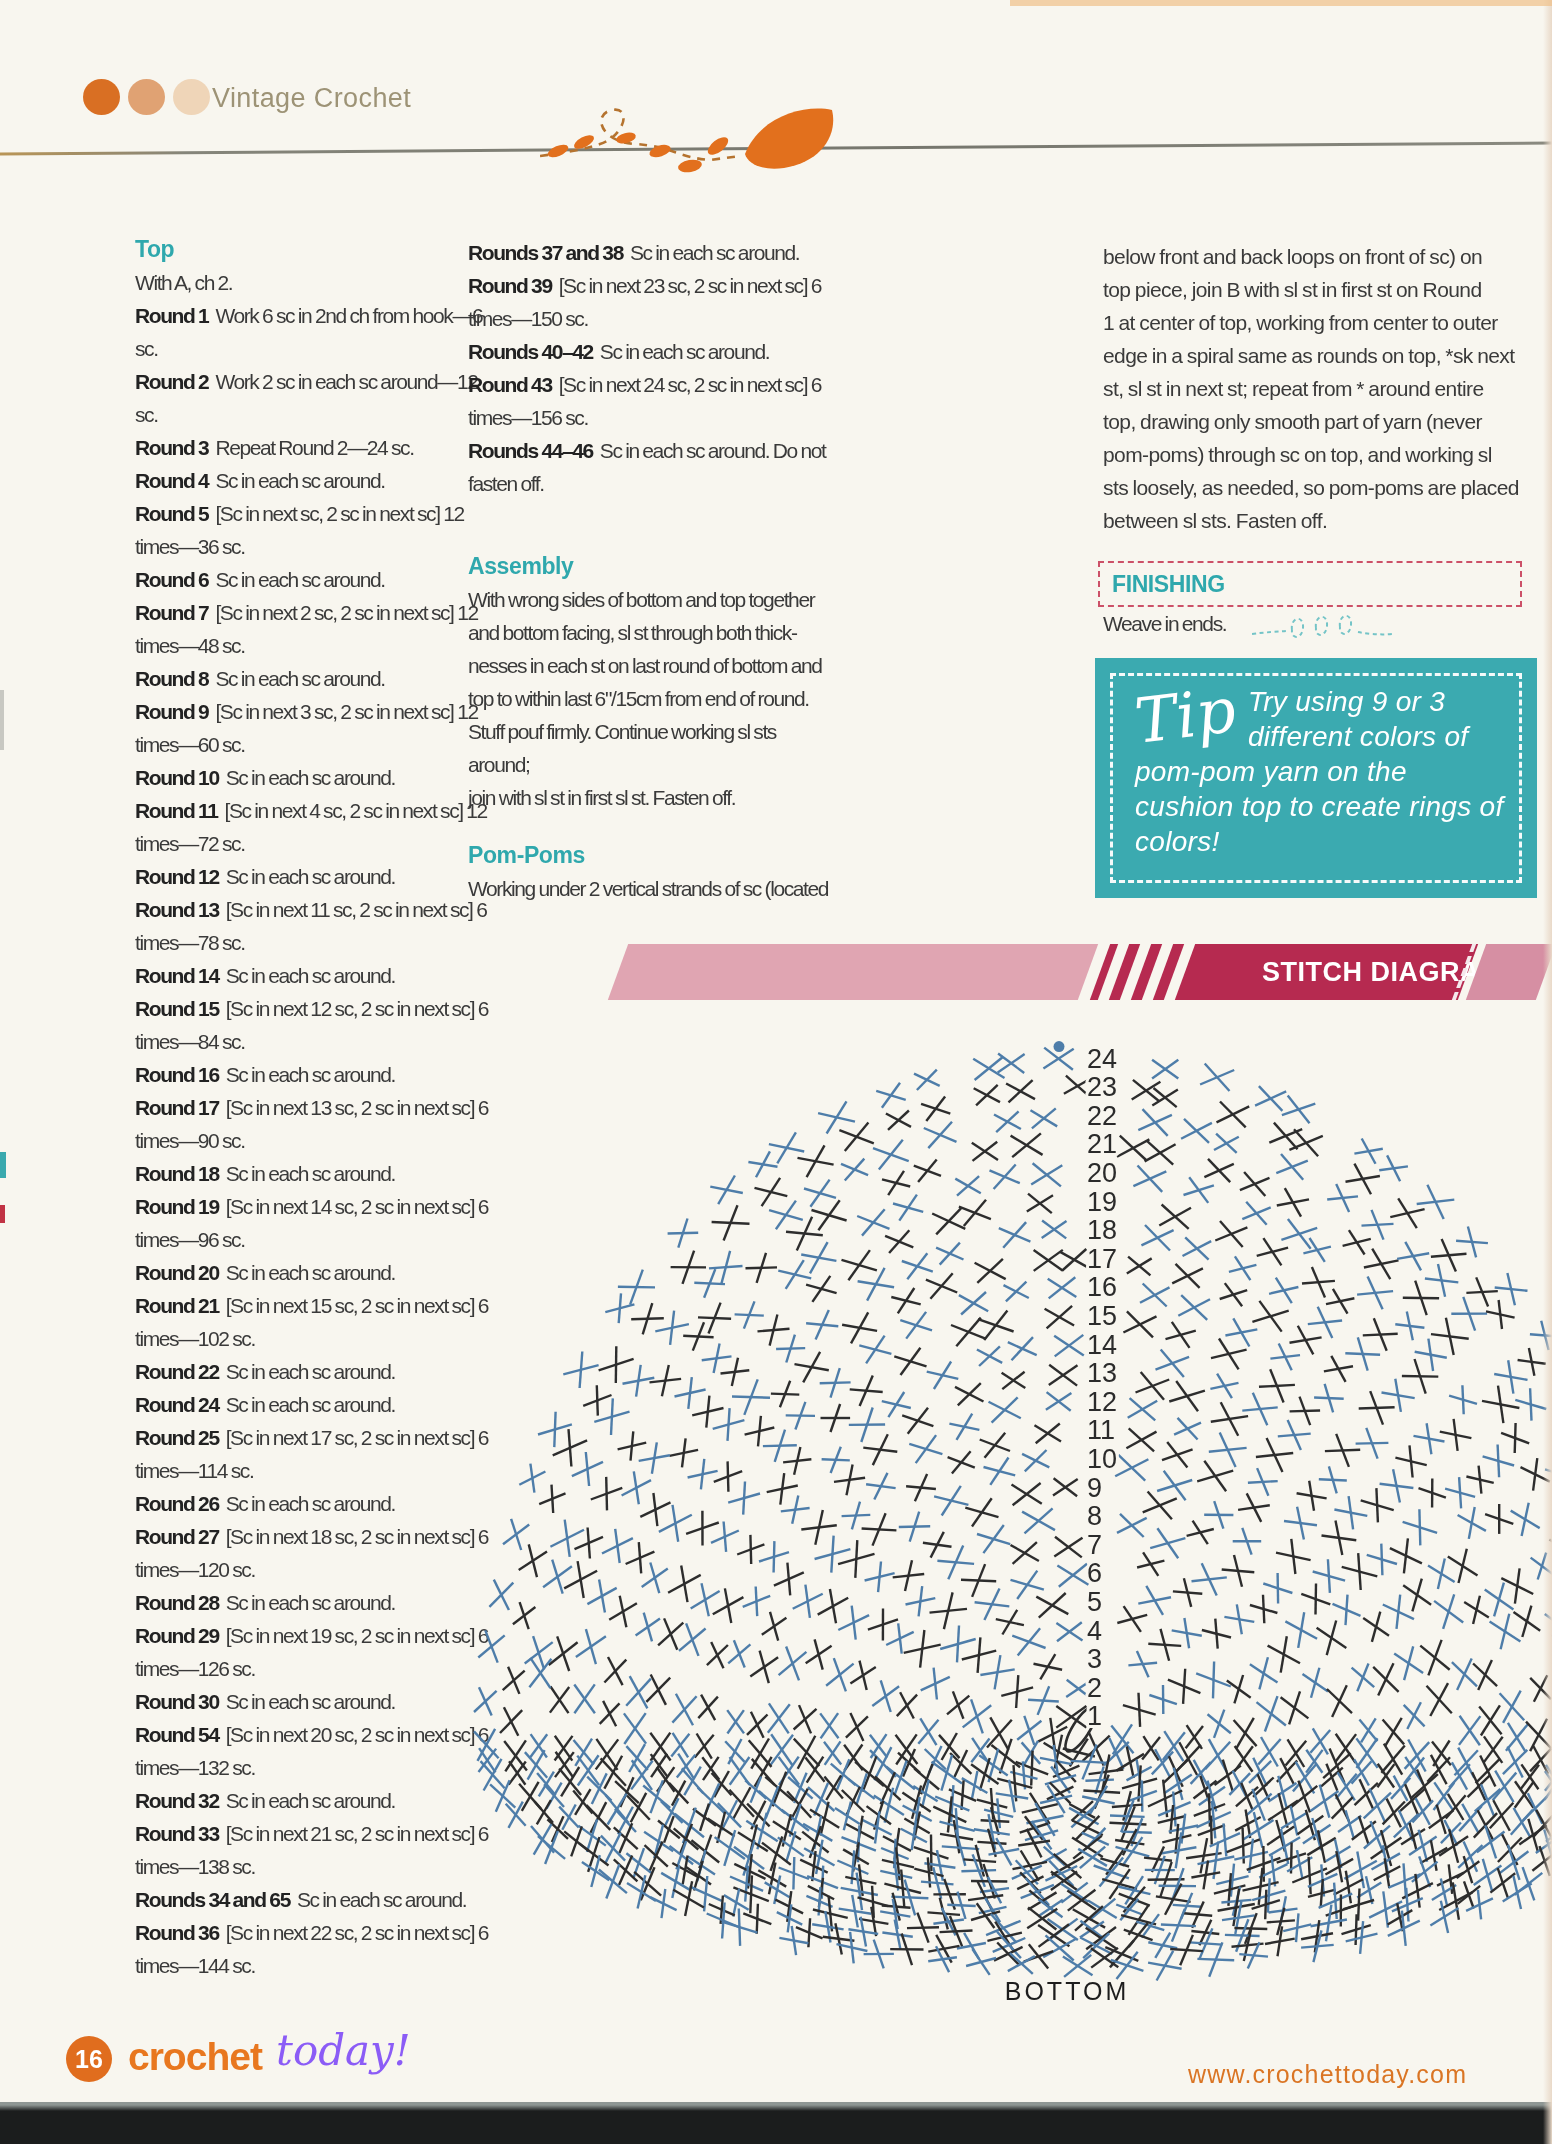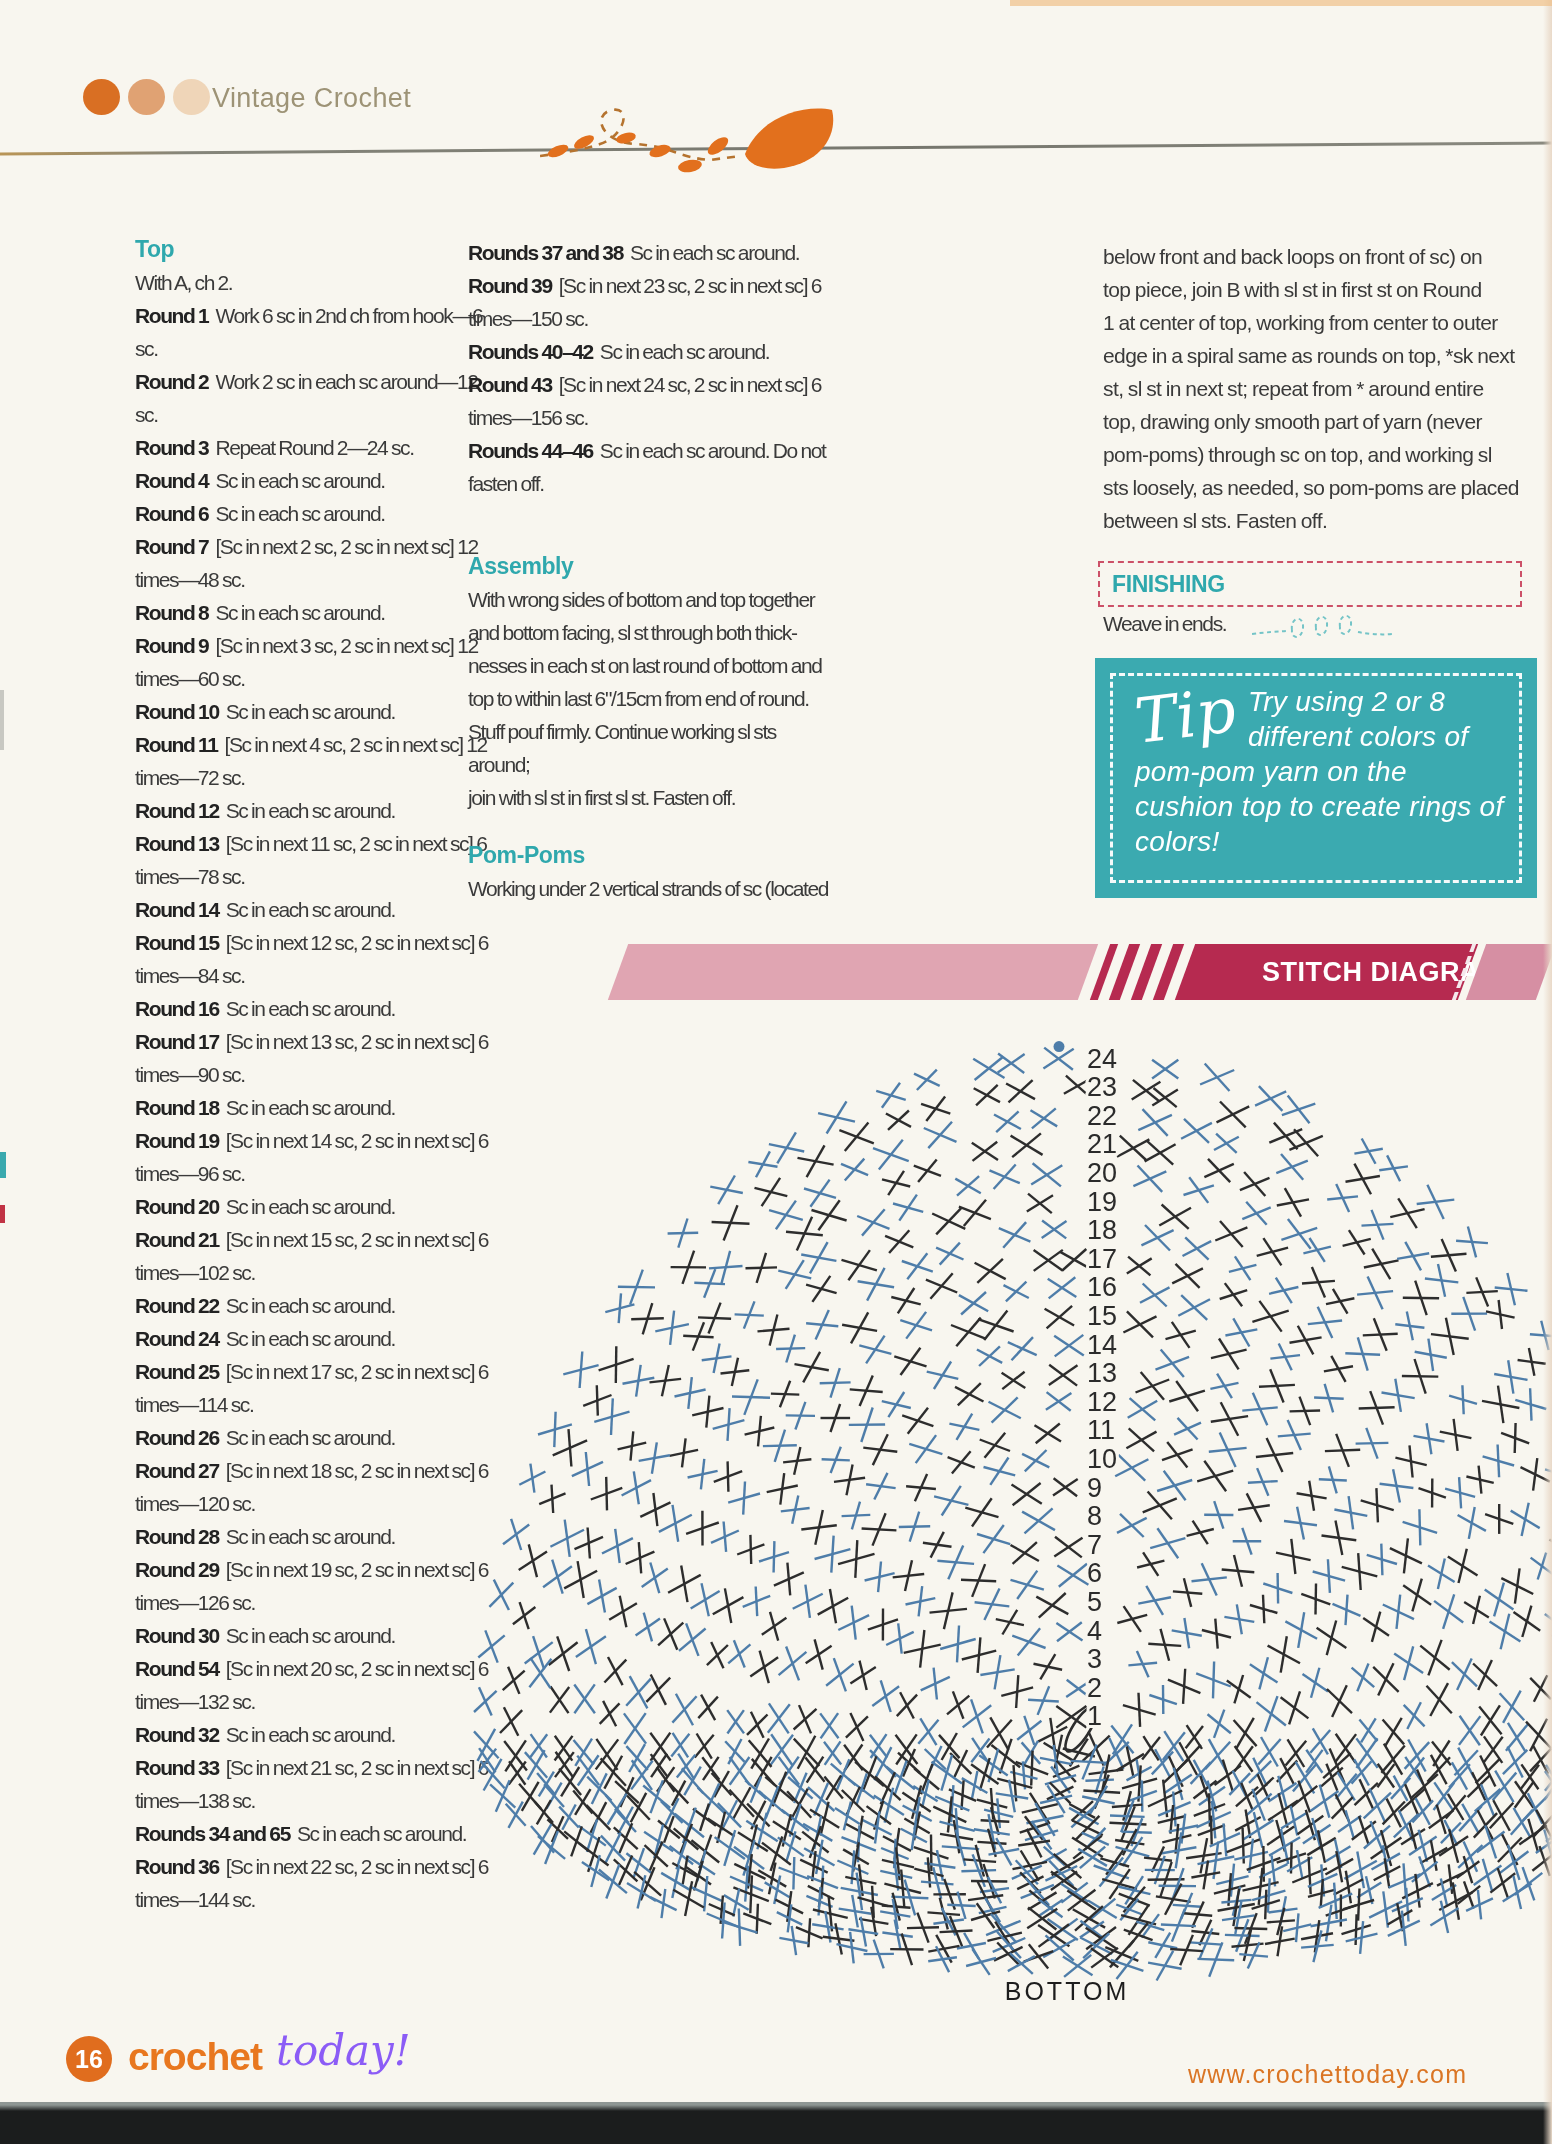--- a/index.html
+++ b/index.html
@@ -99,20 +99,22 @@
 
   <div class="abs col" id="col1">
     <h3 class="sec">Top</h3>
     <p>With A, ch 2.</p>
     <div>
 
     <p class="round"><b class="rlabel">Round 1</b><span>Work 6 sc in 2nd ch from hook—6 sc.</span></p>
         <p class="round"><b class="rlabel">Round 2</b><span>Work 2 sc in each sc around—12 sc.</span></p>
         <p class="round"><b class="rlabel">Round 3</b><span>Repeat Round 2—24 sc.</span></p>
         <p class="round"><b class="rlabel">Round 4</b><span>Sc in each sc around.</span></p>
+        <p class="round"><b class="rlabel">Round 5</b><span>[Sc in next sc, 2 sc in next sc] 12
+times—36 sc.</span></p>
         <p class="round"><b class="rlabel">Round 6</b><span>Sc in each sc around.</span></p>
         <p class="round"><b class="rlabel">Round 7</b><span>[Sc in next 2 sc, 2 sc in next sc] 12
 times—48 sc.</span></p>
         <p class="round"><b class="rlabel">Round 8</b><span>Sc in each sc around.</span></p>
         <p class="round"><b class="rlabel">Round 9</b><span>[Sc in next 3 sc, 2 sc in next sc] 12
 times—60 sc.</span></p>
         <p class="round"><b class="rlabel">Round 10</b><span>Sc in each sc around.</span></p>
         <p class="round"><b class="rlabel">Round 11</b><span>[Sc in next 4 sc, 2 sc in next sc] 12
 times—72 sc.</span></p>
         <p class="round"><b class="rlabel">Round 12</b><span>Sc in each sc around.</span></p>
@@ -194,21 +196,21 @@
     <p>Weave in ends.</p>
   </div>
   <svg class="abs" style="left:1252px;top:610px" width="160" height="36" viewBox="0 0 160 36">
     <path d="M0,24 C14,22 24,22 34,21 M40,20 c-2,-13 12,-16 11,-2 c-1,11 -12,12 -11,2 M64,18 c-2,-13 12,-16 11,-2 c-1,11 -12,12 -11,2 M88,17 c-2,-13 12,-16 11,-2 c-1,11 -12,12 -11,2 M106,22 c10,2 22,3 34,2" fill="none" stroke="#74c4c7" stroke-width="2" stroke-dasharray="4 3.5"></path>
   </svg>
 
   <div class="abs" id="tip">
     <div id="tip-border"></div>
     <div id="tip-content">
       <span id="tip-script">Tip</span>
-      <span id="tip-text">Try using 2 or 8 different colors of pom-pom yarn on the cushion top to create rings of colors!</span>
+      <span id="tip-text">Try using 9 or 3 different colors of pom-pom yarn on the cushion top to create rings of colors!</span>
     </div>
   </div>
 
   <div class="band" id="band-pink"></div>
   <div class="band" id="band-dark"></div>
   <div class="band-stripe" style="left:1108px"></div>
   <div class="band-stripe" style="left:1130px"></div>
   <div class="band-stripe" style="left:1152px"></div>
   <div class="band-stripe" style="left:1174px"></div>
   <div class="abs" id="banner-label">STITCH DIAGRAM</div>

